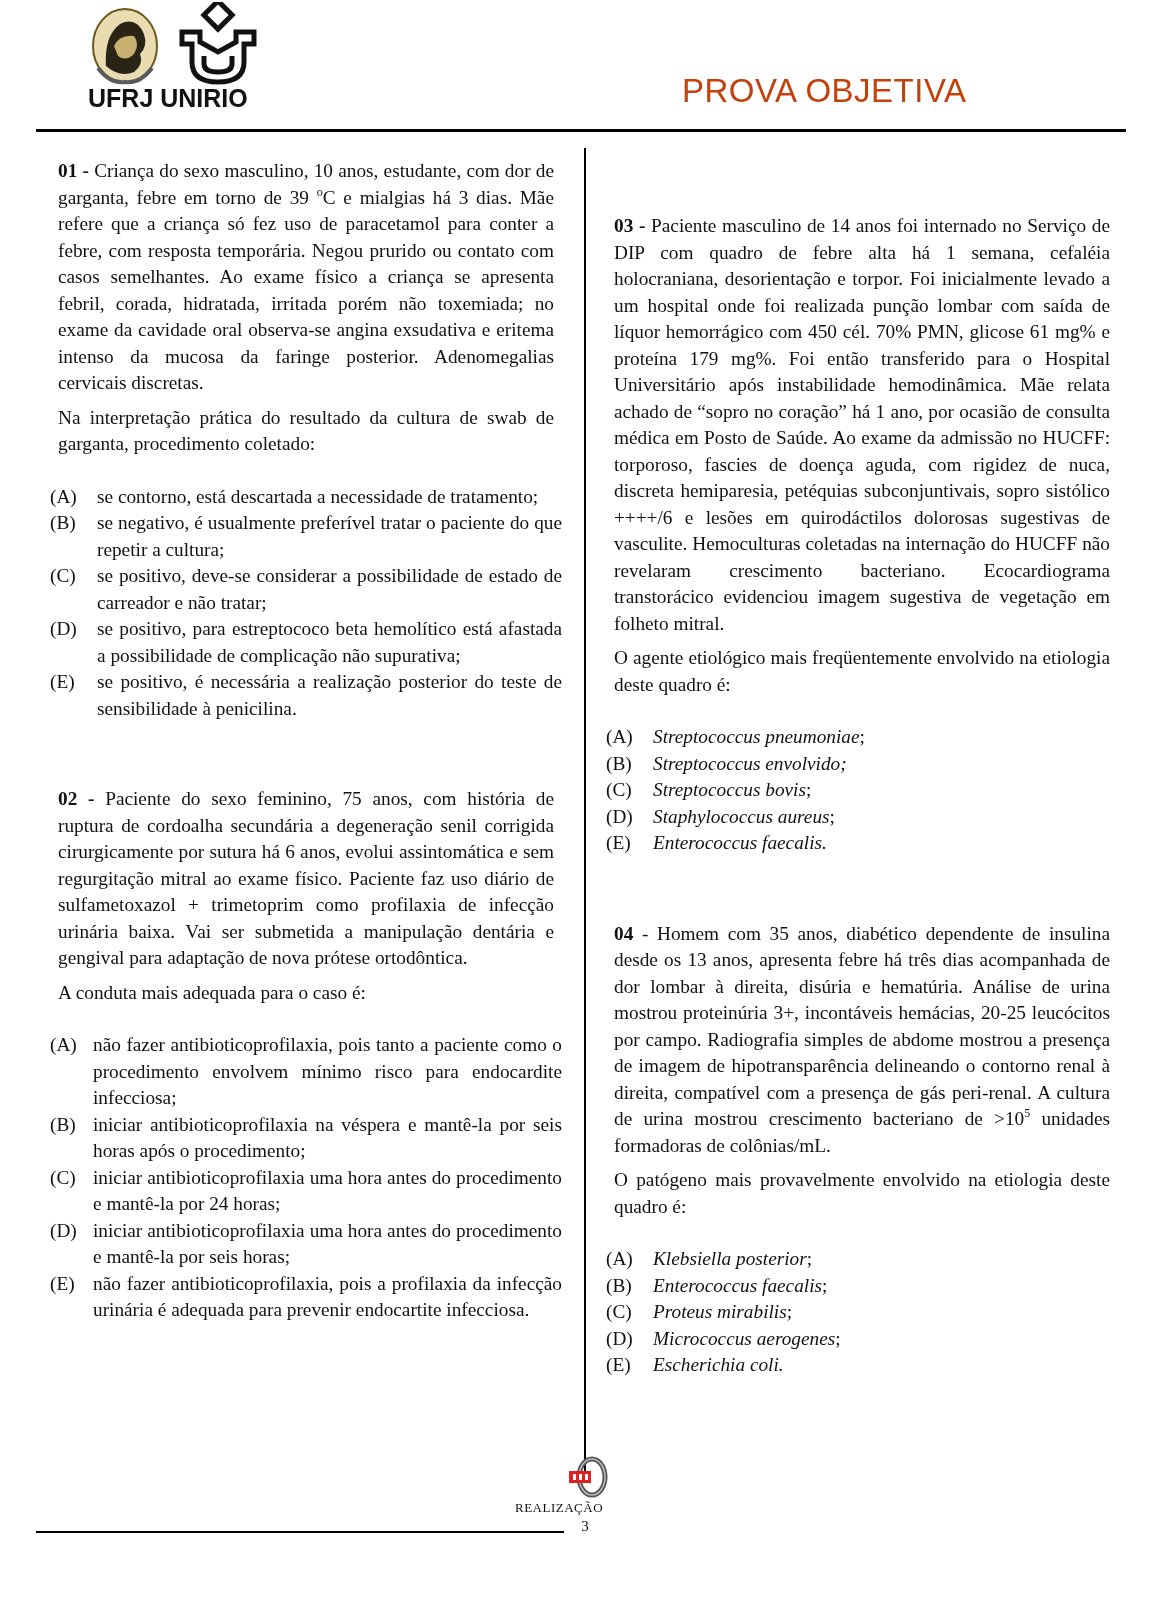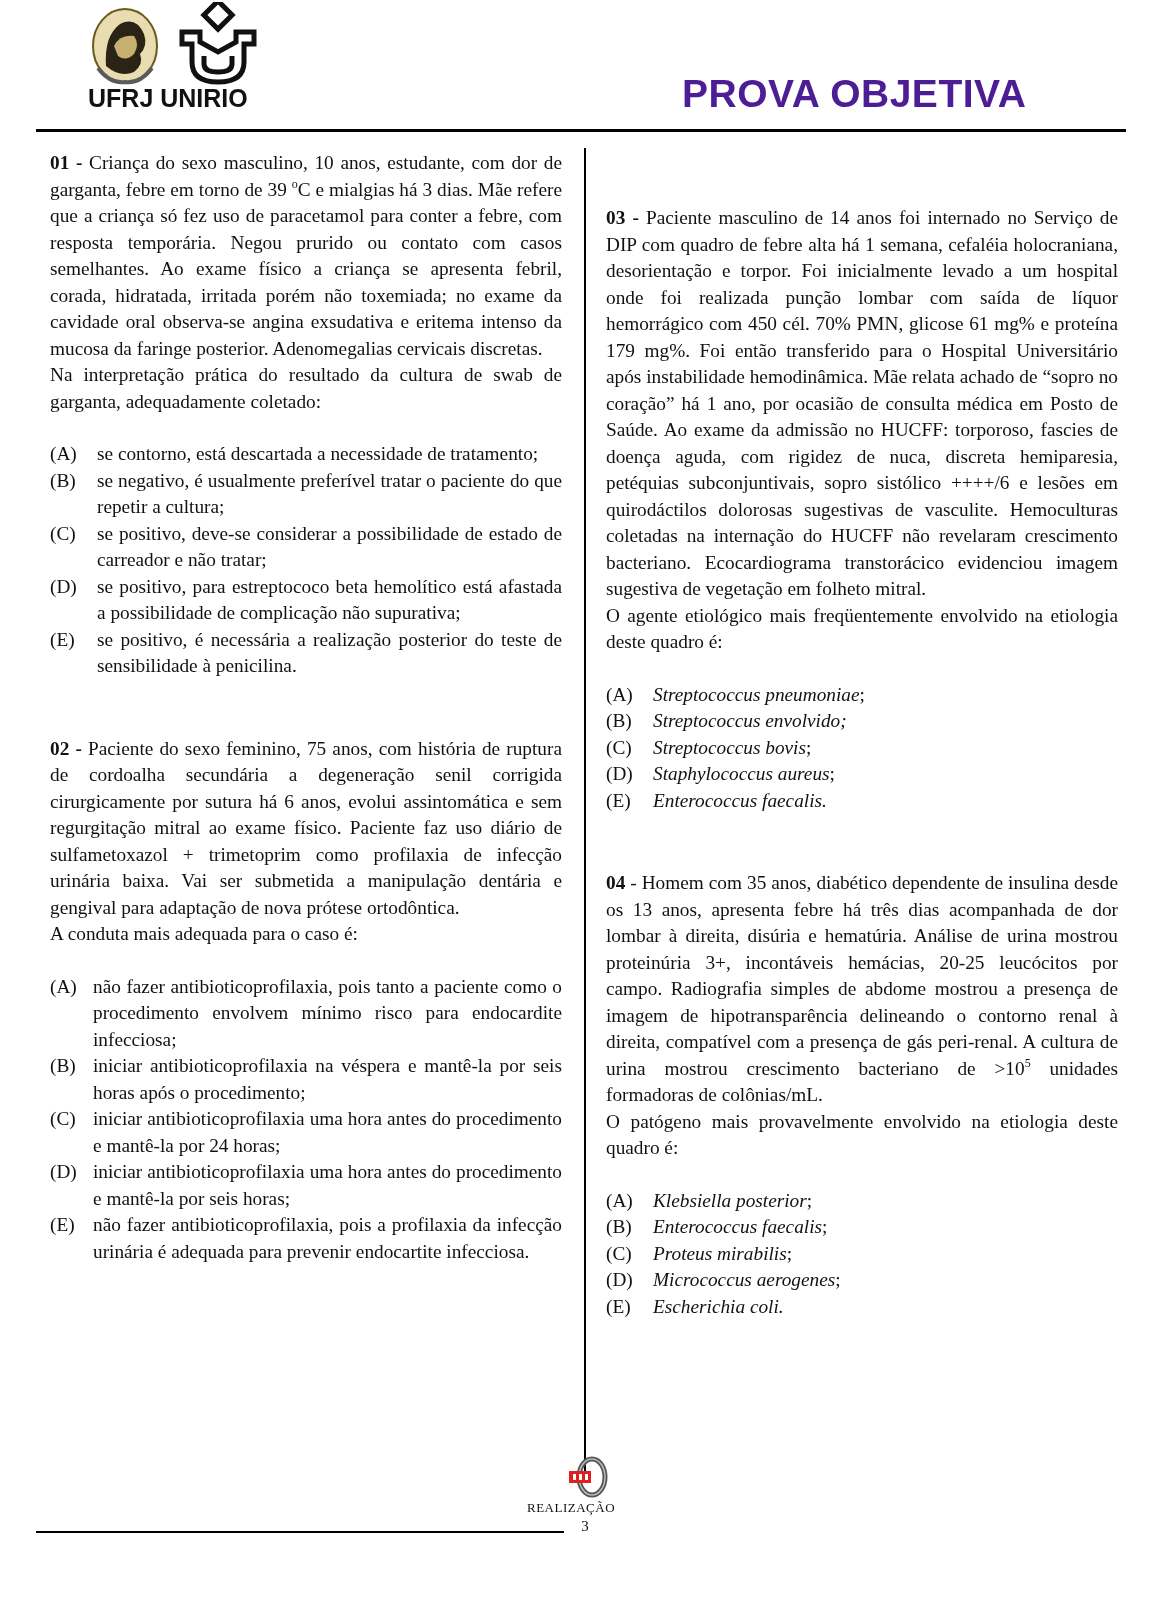--- a/index.html
+++ b/index.html
@@ -2,40 +2,40 @@
 <html><head>
 <meta charset="utf-8">
 <style>
   html, body { margin: 0; padding: 0; background: #ffffff; }
   body { width: 1149px; height: 1599px; position: relative; overflow: hidden; font-family: "Liberation Serif", serif; color: #111; }
   .header { position: absolute; left: 0; top: 0; width: 1079px; height: 135px; }
   .logo-wrap { position: absolute; left: 86px; top: 2px; width: 180px; height: 112px; }
   .ufrj-emblem { position: absolute; left: 4px; top: 4px; width: 70px; height: 80px; }
   .unirio-emblem { position: absolute; left: 92px; top: 0px; width: 80px; height: 84px; }
   .logo-text { position: absolute; left: 2px; top: 82px; font-family: "Liberation Sans", sans-serif; font-weight: bold; font-size: 25px; letter-spacing: 0px; color: #111; white-space: nowrap; }
-  .title { position: absolute; left: 682px; top: 72px; font-family: "Liberation Sans", sans-serif; font-weight: bold; font-size: 39px; color: #4c1d95; letter-spacing: 0.5px; white-space: nowrap; }
+  .title { position: absolute; left: 682px; top: 72px; font-family: "Liberation Sans", sans-serif; font-weight: normal; font-size: 33px; color: #c2410c; letter-spacing: 0.5px; white-space: nowrap; }
   .header-rule { position: absolute; left: 36px; top: 129px; width: 1090px; height: 3px; background: #000; }
   .col-divider { position: absolute; left: 584px; top: 148px; width: 2px; height: 1325px; background: #000; }
 
   .col { position: absolute; width: 512px; font-size: 19.3px; line-height: 26.5px; text-align: justify; }
   .col.left { left: 50px; top: 150px; }
   .col.right { left: 606px; top: 205px; }
   .q-num { font-weight: bold; }
-  .para { margin: 0; }
+  .para { margin: 8px; }
   .options { margin: 26px 0 0 0; padding: 0; list-style: none; }
   .opt { display: flex; align-items: flex-start; }
   .opt-letter { flex: 0 0 47px; }
   .opt-text { flex: 1; text-align: justify; }
   .opt-text.it { font-style: italic; text-align: left; }
   .gap { height: 52px; }
   sup { font-size: 12px; line-height: 0; vertical-align: 8px; }
 
   .footer { position: absolute; left: 0; top: 1450px; width: 1149px; height: 149px; }
   .realizacao-logo { position: absolute; left: 565px; top: 6px; width: 44px; height: 42px; }
-  .realizacao-label { position: absolute; left: 524px; top: 50px; width: 94px; text-align: center; font-size: 13px; letter-spacing: 0.5px; }
+  .realizacao-label { position: absolute; left: 512px; top: 50px; width: 94px; text-align: center; font-size: 13px; letter-spacing: 0.5px; }
   .page-number { position: absolute; left: 570px; top: 68px; width: 30px; text-align: center; font-size: 15px; }
   .footer-rule { position: absolute; left: 36px; top: 81px; width: 528px; height: 2px; background: #000; }
 </style>
 </head>
 <body>
 
 <div class="header">
   <div class="logo-wrap">
     <svg class="ufrj-emblem" viewBox="0 0 70 80">
       <ellipse cx="35" cy="40" rx="32" ry="37" fill="#e9dcb0" stroke="#6b5a1e" stroke-width="2"></ellipse>
@@ -55,21 +55,21 @@
 </div>
 
 <div class="col-divider"></div>
 
 <div class="col left">
 
   <div>
     <p class="para">
       <span class="q-num">01 -</span><span> Criança do sexo masculino, 10 anos, estudante, com dor de garganta, febre em torno de 39 </span><sup>o</sup><span>C e mialgias há 3 dias. Mãe refere que a criança só fez uso de paracetamol para conter a febre, com resposta temporária. Negou prurido ou contato com casos semelhantes. Ao exame físico a criança se apresenta febril, corada, hidratada, irritada porém não toxemiada; no exame da cavidade oral observa-se angina exsudativa e eritema intenso da mucosa da faringe posterior. Adenomegalias cervicais discretas.</span>
     </p>
-    <p class="para">Na interpretação prática do resultado da cultura de swab de garganta, adequadamente coletado:</p>
+    <p class="para">Na interpretação prática do resultado da cultura de swab de garganta, procedimento coletado:</p>
     <ul class="options">
       <li class="opt">
           <span class="opt-letter">(A)</span>
           <span class="opt-text">se contorno, está descartada a necessidade de tratamento;</span>
         </li>
       <li class="opt">
           <span class="opt-letter">(B)</span>
           <span class="opt-text">se negativo, é usualmente preferível tratar o paciente do que repetir a cultura;</span>
         </li>
       <li class="opt">

